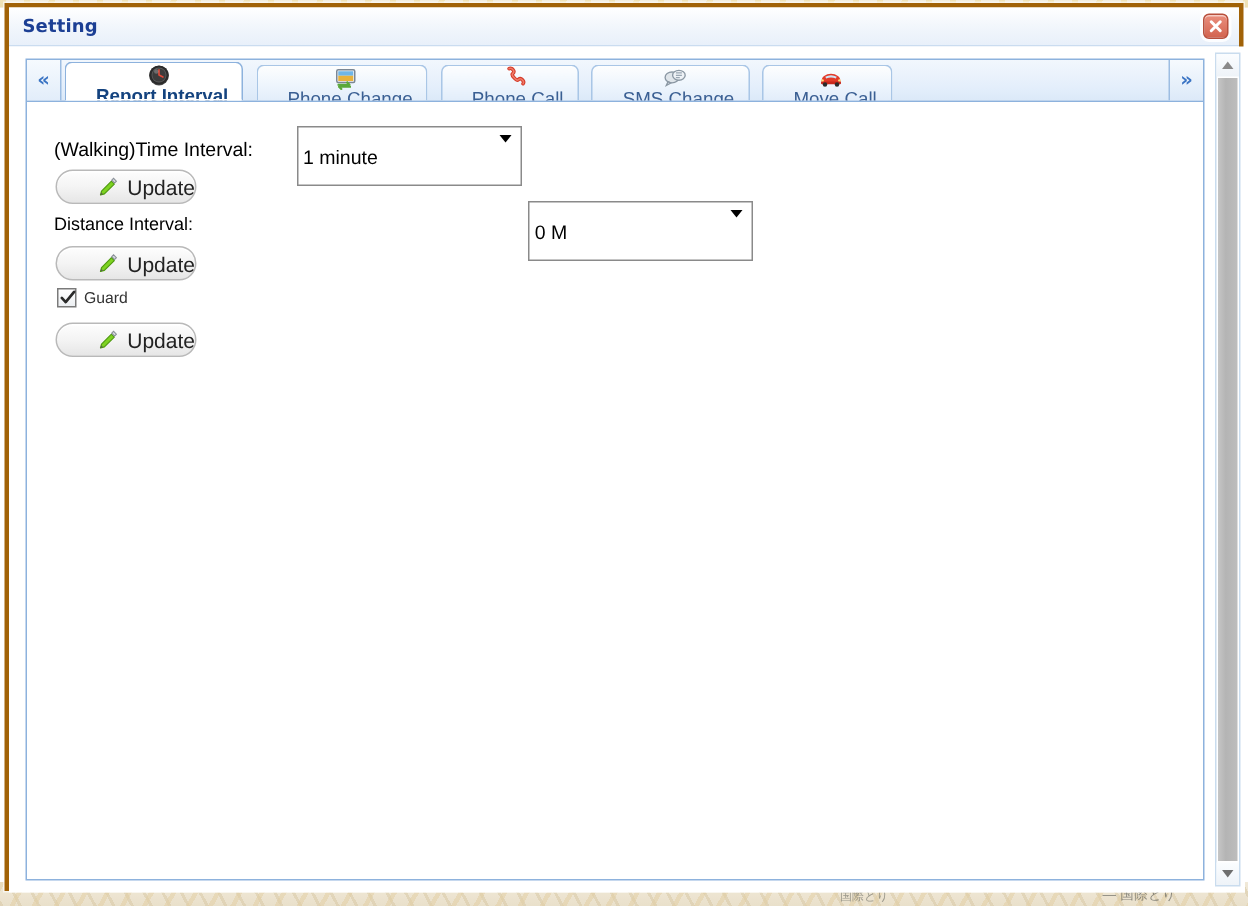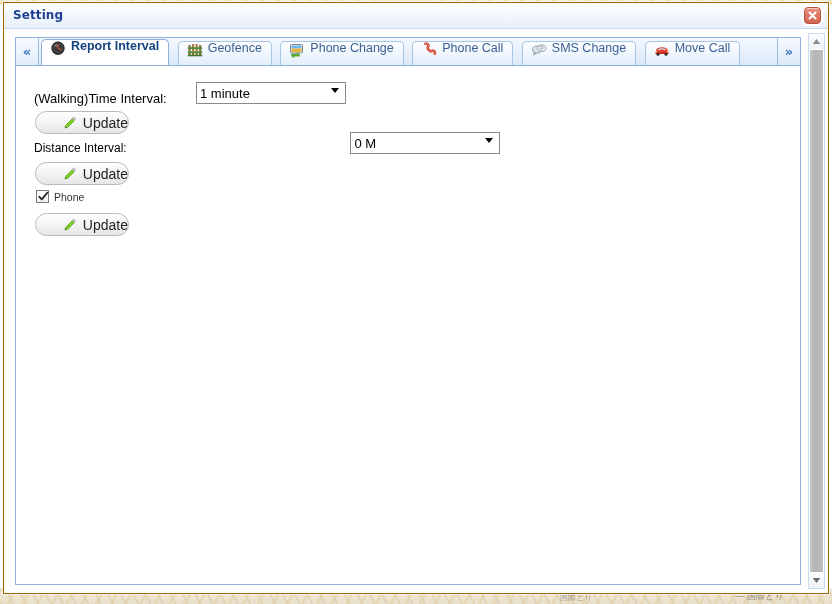--- a/index.html
+++ b/index.html
@@ -39,21 +39,21 @@
   #bg-text2 {
     position: absolute; left: 560px; top: 592px;
     font-size: 8px; color: #7a7a70; white-space: nowrap; opacity: .7;
   }
 
   
   #dialog {
     position: absolute; left: 3px; top: 2px;
     width: 826px; height: 592px;
     background: #ffffff;
-    border: 1px solid #a16207;
+    border: 3px solid #a16207;
     box-shadow: 0 0 0 1px rgba(255,255,255,.6);
   }
   #titlebar {
     position: relative;
     height: 26px;
     background: linear-gradient(#ffffff 0%, #f3f7fc 45%, #e8f0fa 100%);
     border-bottom: 1px solid #cadcf0;
   }
   #title-text {
     position: absolute; left: 9px; top: 5px;
@@ -113,32 +113,34 @@
   .chev-glyph { font-family: "DejaVu Sans", sans-serif; font-weight: bold; line-height: 1; }
 
   #tabs-scroller {
     position: absolute; left: 24px; top: 0;
     width: 756px; height: 28px;
     white-space: nowrap;
     overflow: hidden;
   }
   .tab {
     display: inline-flex;
+    align-items: center;
     height: 24px;
     margin: 3px 3px 0 1px;
-    padding: 0 9px 0 8px;
+    padding: 0 9px 0 20px;
     border: 1px solid #a9c6e6;
     border-bottom: none;
     border-radius: 5px 5px 0 0;
     background: linear-gradient(#fdfefe, #eef5fd 55%, #e2edfa);
     font-size: 12.5px;
     color: #3a5f93;
     cursor: pointer;
     vertical-align: top;
     position: relative;
+    flex-direction: column;
   }
   .tab.active {
     background: #ffffff;
     border-color: #8db2dd;
     color: #14437f;
     font-weight: bold;
     height: 26px;
     margin-top: 1px;
     z-index: 3;
   }
@@ -165,21 +167,21 @@
 
   .field-label {
     font-size: 12px;
     color: #000;
     font-family: "Liberation Sans", sans-serif;
     white-space: nowrap;
   }
   .field-label.small { font-size: 13px; }
 
   select.combo {
-    width: 150px; height: 22px;
+    width: 150px; height: 40px;
     font-size: 13px;
     font-family: "Liberation Sans", sans-serif;
     padding: 1px 3px;
     border: 1px solid #8a8a8a;
     background: #ffffff;
     color: #000;
     border-radius: 0;
     -webkit-appearance: none; appearance: none;
   }
   .combo-wrap { position: relative; display: inline-block; }
@@ -280,32 +282,20 @@
               <circle cx="8" cy="8" r="6.4" fill="#2b2b2b"></circle>
               <circle cx="8" cy="8" r="5" fill="#5a5a5a"></circle>
               <circle cx="8" cy="8" r="4.4" fill="#3c3c3c"></circle>
               <path d="M8 8 L8 4.6 M8 8 L10.6 9.4" stroke="#e24b3a" stroke-width="1.1" stroke-linecap="round"></path>
               <circle cx="6.2" cy="5.6" r="1.5" fill="#ffffff" opacity=".25"></circle>
             </svg>
             <span class="tab-label">Report Interval</span>
           </div>
 
           
-          <div class="tab">
-            <svg class="tab-ico" viewBox="0 0 16 16">
-              <rect x="1.5" y="3" width="2.2" height="11" fill="#9a6b3a"></rect>
-              <rect x="5" y="2" width="2.2" height="12" fill="#b07c44"></rect>
-              <rect x="8.6" y="2" width="2.2" height="12" fill="#b07c44"></rect>
-              <rect x="12.1" y="3" width="2.2" height="11" fill="#9a6b3a"></rect>
-              <rect x="0.8" y="5.2" width="14.4" height="1.9" fill="#4f8f3c"></rect>
-              <rect x="0.8" y="9.4" width="14.4" height="1.9" fill="#4f8f3c"></rect>
-              <rect x="0.8" y="12.7" width="14.4" height="1.6" fill="#3f7a2e"></rect>
-            </svg>
-            <span class="tab-label">Geofence</span>
-          </div>
 
           
 
           
           <div class="tab">
             <svg class="tab-ico" viewBox="0 0 16 16">
               <rect x="1.5" y="2.5" width="12" height="8.5" rx="1" fill="#f4f6f8" stroke="#7b8794" stroke-width="1"></rect>
               <rect x="2.5" y="3.5" width="10" height="3" fill="#6fb6e8"></rect>
               <rect x="2.5" y="6.5" width="10" height="3.5" fill="#e8b23c"></rect>
               <path d="M2 12.5 h8 l-2 -2 M11 13.8 h-8 l2 2" stroke="#5aa83a" stroke-width="1.4" fill="none" stroke-linejoin="round"></path>
@@ -400,21 +390,21 @@
           </div>
         </div>
 
         
         <div class="form-row chk-row" style="left:20px; top:124px;">
           <span class="chk">
             <svg width="13" height="13" viewBox="0 0 13 13">
               <path d="M2.2 6.6 L4.8 9.4 L10.4 2.6" stroke="#2a2a2a" stroke-width="1.8" fill="none" stroke-linecap="round" stroke-linejoin="round"></path>
             </svg>
           </span>
-          <span class="chk-label">Phone</span>
+          <span class="chk-label">Guard</span>
         </div>
 
         <div class="form-row" style="left:19px; top:147px;">
           <div class="btn-update">
             <svg class="pencil" width="14" height="14" viewBox="0 0 14 14">
               <path d="M2 12 l.7 -2.6 6.6 -6.6 1.9 1.9 -6.6 6.6z" fill="#7ed321" stroke="#4f9a10" stroke-width=".8" stroke-linejoin="round"></path>
               <path d="M9.5 2.1 l1.2 -1.2 1.9 1.9 -1.2 1.2z" fill="#d9dde1" stroke="#8a9098" stroke-width=".7"></path>
               <path d="M2 12 l1.6 -.6 -1 -1z" fill="#5a5a5a"></path>
             </svg>
             <span>Update</span>

